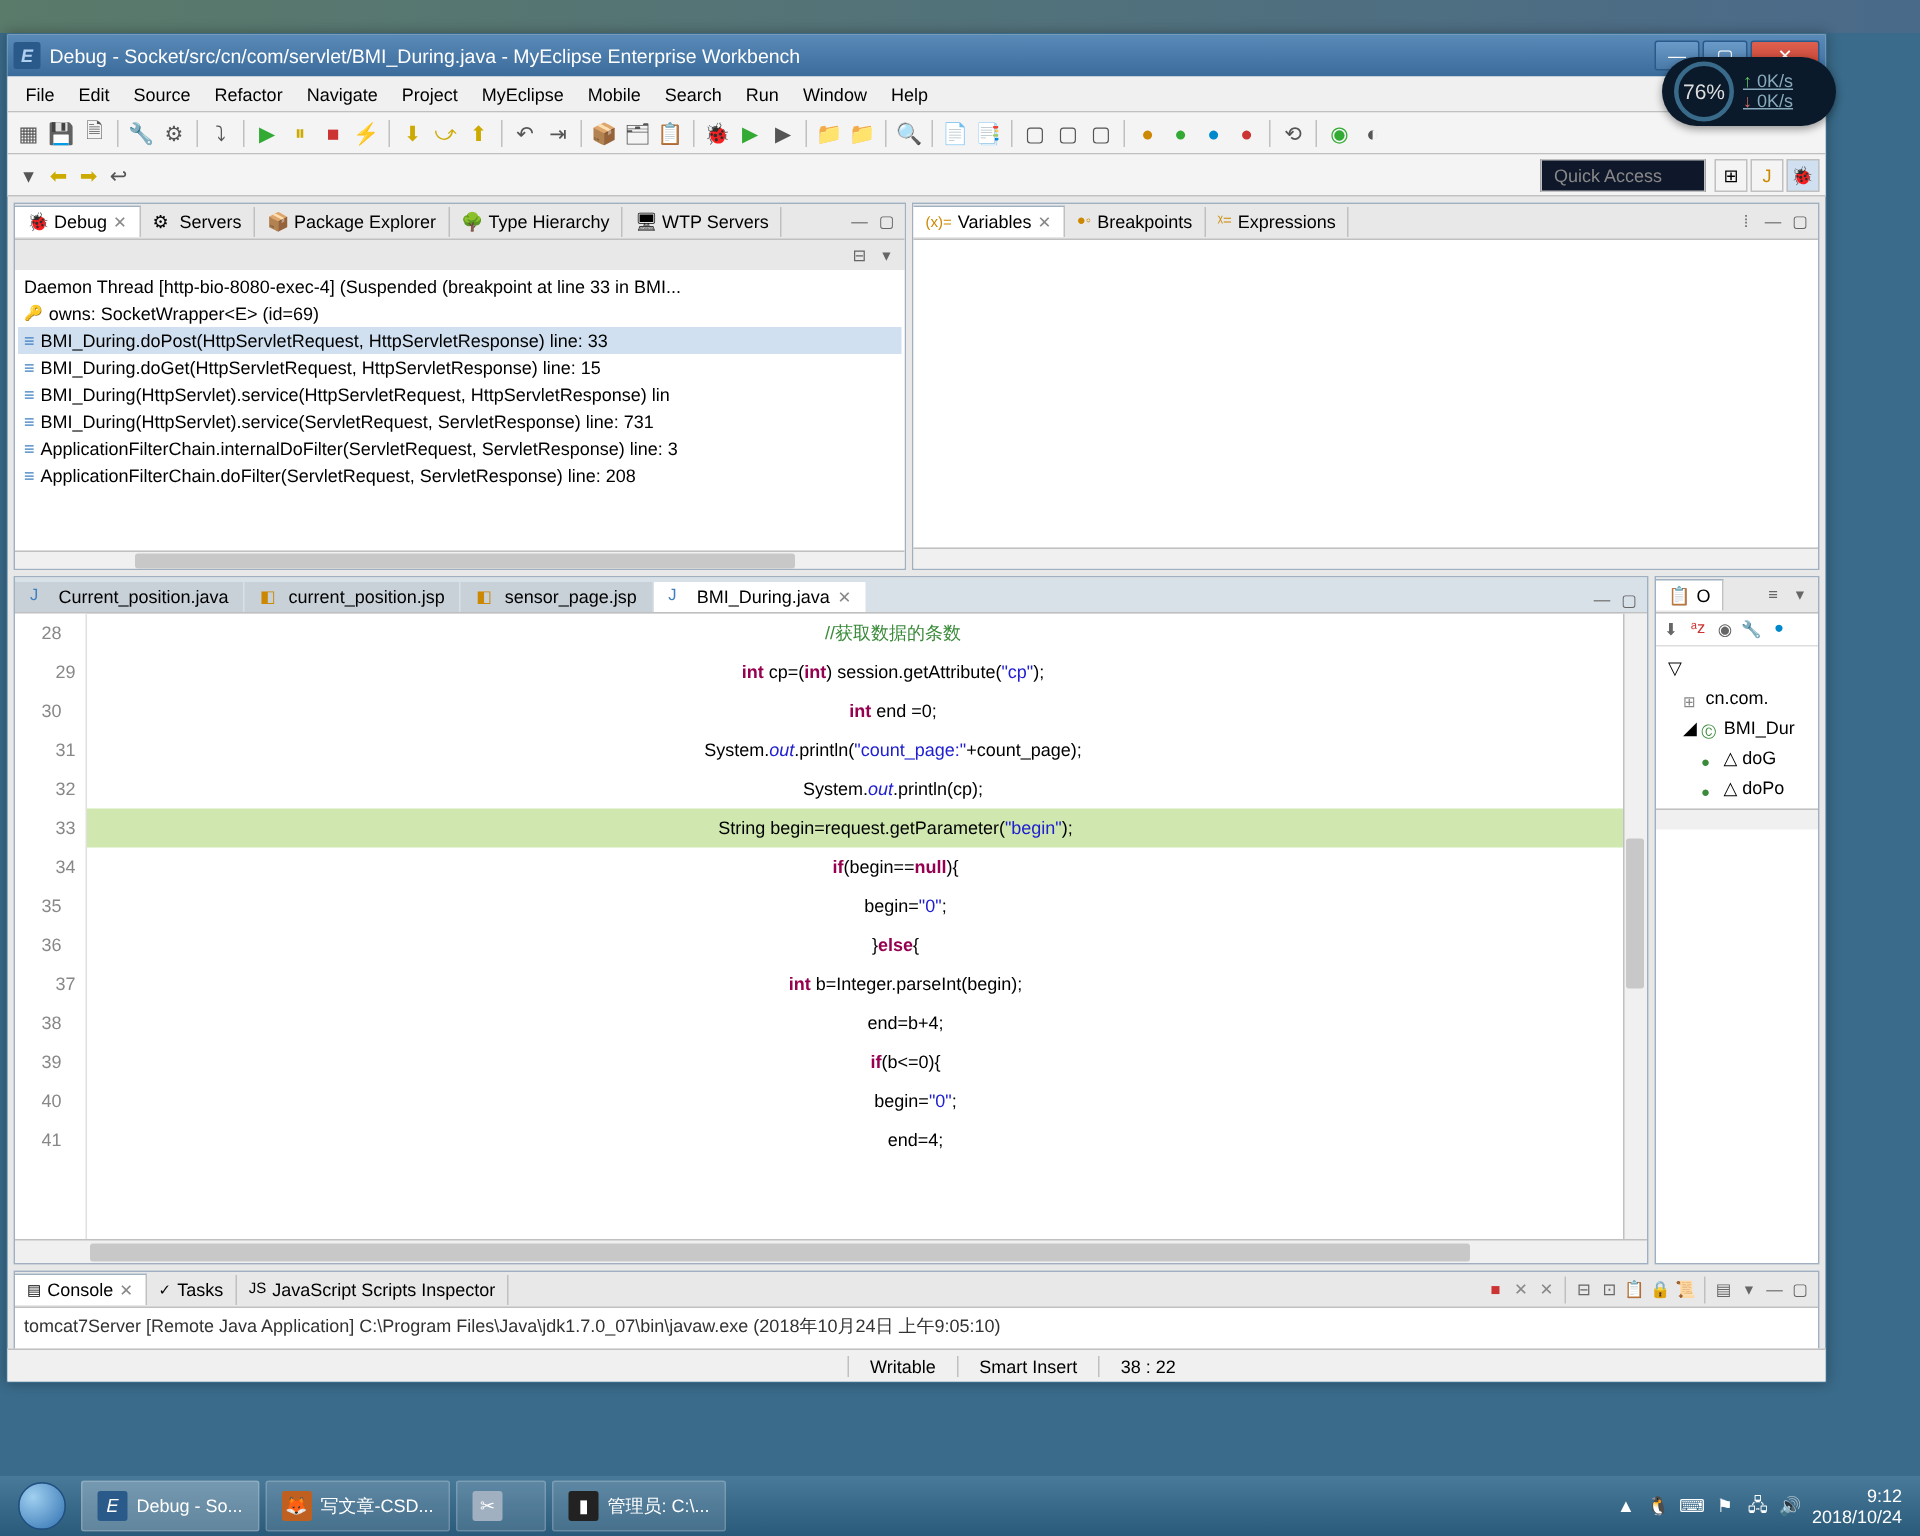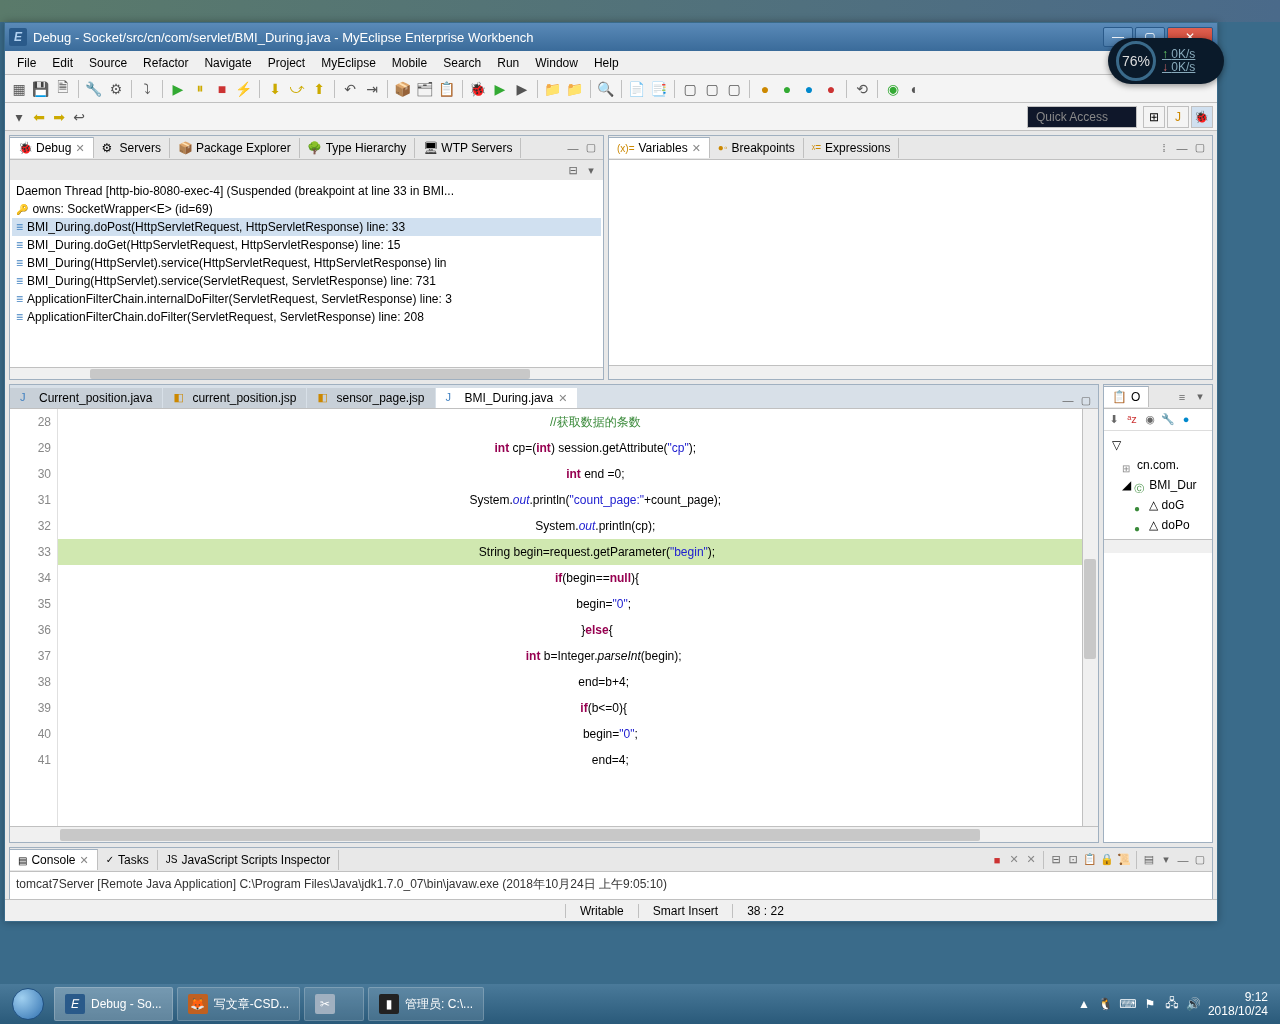--- a/index.html
+++ b/index.html
@@ -41,31 +41,31 @@
 .own-icon { color: #c0a000; font-size: 10px; }
 .debug-scroll { height: 12px; background: #f0f0f0; border-top: 1px solid #c0c0c0; position: relative; }
 .debug-scroll-thumb { position: absolute; left: 80px; top: 1px; width: 440px; height: 10px; background: #c8c8c8; border-radius: 2px; }
 .row2 { display: flex; gap: 4px; flex: 1; }
 .editor-panel { flex: 1; display: flex; flex-direction: column; background: #fff; border: 1px solid #a0b0c0; }
 .editor-tabs { display: flex; background: #d8e0e8; border-bottom: 1px solid #c0c0c0; height: 24px; align-items: flex-end; }
 .etab { padding: 3px 10px; display: flex; align-items: center; gap: 5px; cursor: pointer; background: #c8d0d8; margin-right: 1px; font-size: 12px; }
 .etab.active { background: #fff; }
 .etab-icon { width: 14px; height: 14px; font-size: 11px; }
 .editor-body { flex: 1; display: flex; overflow: hidden; position: relative; font-family: Consolas, monospace; font-size: 17px; }
-.gutter { width: 48px; background: #fff; border-right: 1px solid #e0e0e0; text-align: right; padding-right: 6px; color: #888; line-height: 26px; }
+.gutter { width: 48px; background: #fff; border-right: 1px solid #e0e0e0; text-align: right; padding-right: 16px; color: #888; line-height: 26px; }
 .gutter .bp { position: relative; margin-left: 27px; }
 .gutter .bp::before { content: "●"; position: absolute; left: -40px; color: #4080c0; font-size: 9px; }
 .code { flex: 1; line-height: 26px; white-space: pre; overflow: auto; text-align: center; }
 .code-line { padding-left: 8px; }
 .code-line.hl { background: #d0e8b0; }
 .kw { color: #960050; font-weight: bold; }
 .str { color: #2020d0; }
 .com { color: #3a8a3a; }
 .fld { color: #2020d0; font-style: italic; }
-.mtd { font-style: italic; }
+.mtd { }
 .editor-hscroll { height: 16px; background: #f0f0f0; border-top: 1px solid #c0c0c0; position: relative; }
 .editor-hscroll-thumb { position: absolute; left: 50px; top: 2px; width: 920px; height: 12px; background: #c8c8c8; border-radius: 2px; }
 .editor-vscroll { position: absolute; right: 0; top: 0; bottom: 0; width: 16px; background: #f0f0f0; border-left: 1px solid #c0c0c0; }
 .editor-vscroll-thumb { position: absolute; right: 2px; top: 150px; width: 12px; height: 100px; background: #c8c8c8; border-radius: 2px; }
 .outline-panel { flex: 0 0 110px; }
 .outline-body { padding: 4px; font-size: 12px; line-height: 20px; }
 .outline-item { display: flex; align-items: center; gap: 3px; padding-left: 4px; }
 .outline-item.i1 { padding-left: 14px; }
 .outline-item.i2 { padding-left: 26px; }
 .oicon { width: 12px; height: 12px; display: inline-block; font-size: 10px; }

